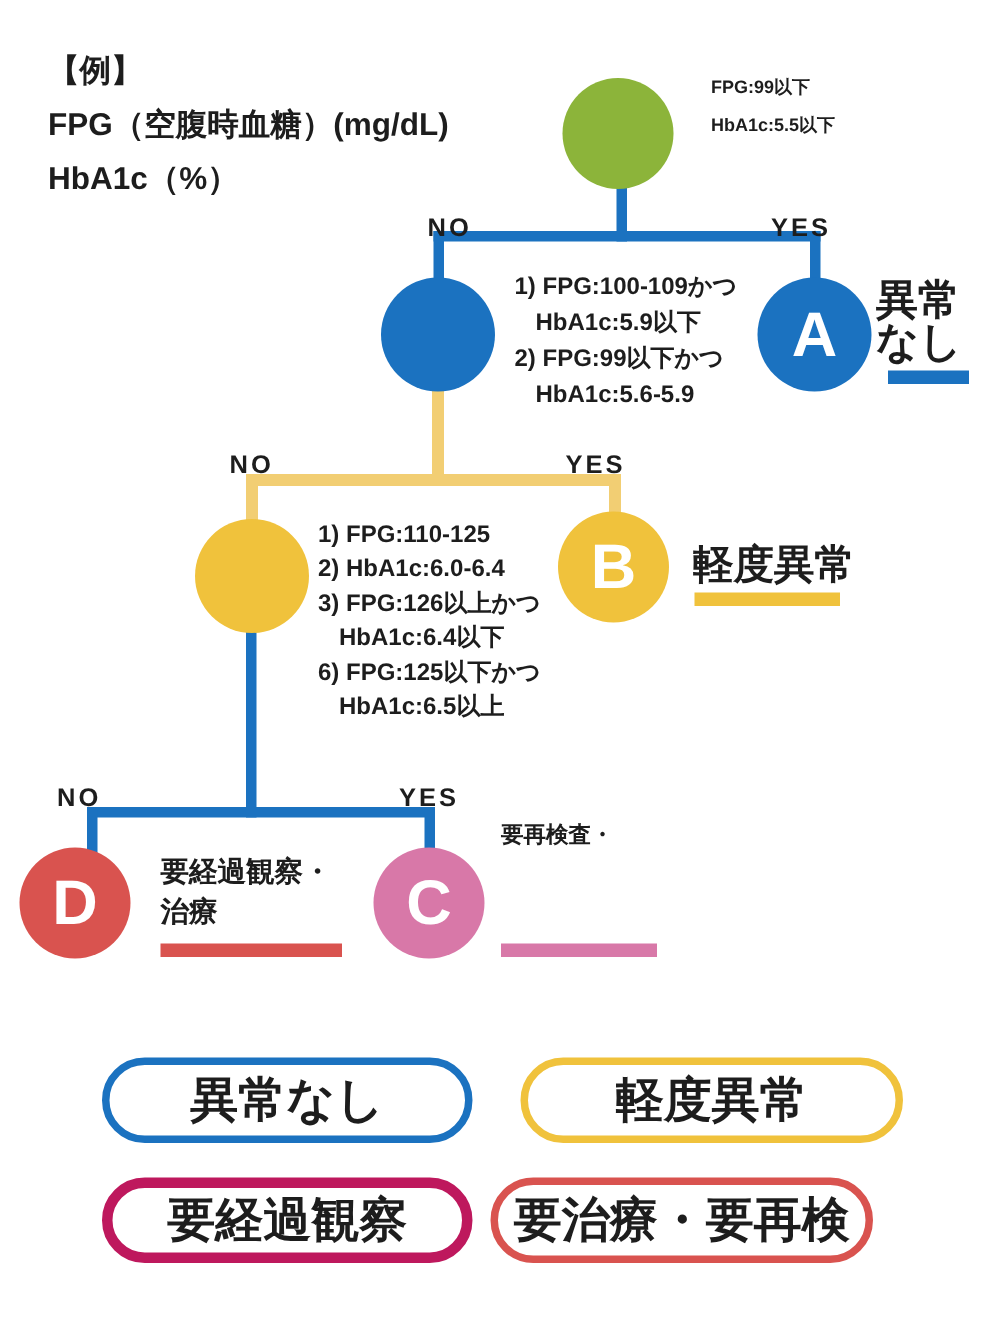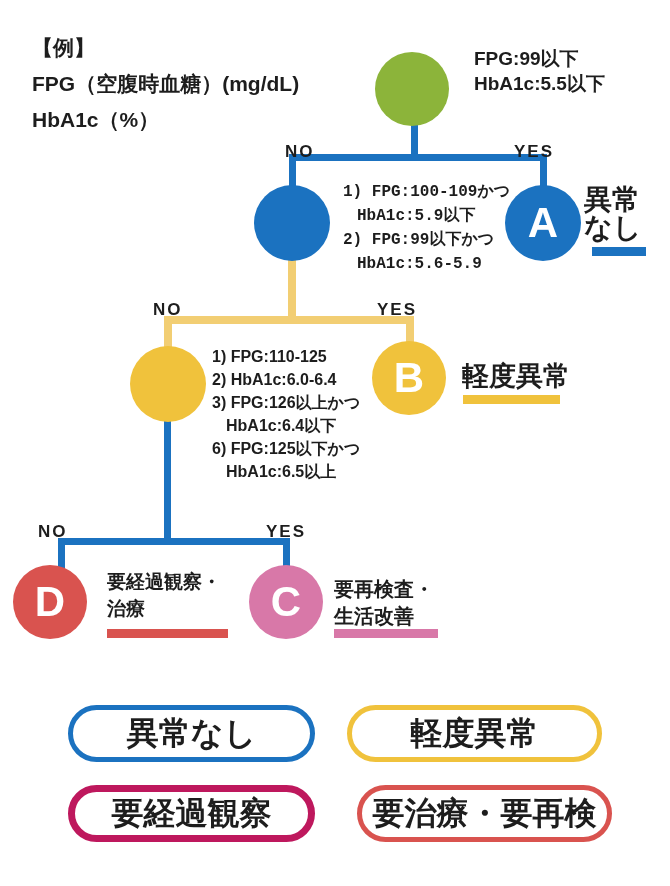--- a/index.html
+++ b/index.html
@@ -45,48 +45,48 @@
   .decision { font-size:17px; font-weight:bold; letter-spacing:2px; white-space:nowrap;margin-top:12px; }
   .no1  { left:285px; top:130px; }
   .yes1 { left:514px; top:130px; }
   .no2  { left:153px; top:288px; }
   .yes2 { left:377px; top:288px; }
   .no3  { left:38px;  top:510px; }
   .yes3 { left:266px; top:510px; }
 
   
   .cond { font-size:16px; font-weight:bold; line-height:24px; white-space:nowrap; }
-  .cond-root { left:474px; top:46px; font-size:19px; line-height:25px; }
-  .cond-2 { left:343px; top:180px;font-family:Liberation Mono, monospace; }
+  .cond-root { left:474px; top:46px; font-size:12px; line-height:25px; }
+  .cond-2 { left:343px; top:180px; }
   .cond-3 { left:212px; top:345px; line-height:23px; }
   .cond .indent { padding-left:14px; }
 
   
   .result-label { font-weight:bold; white-space:nowrap; }
   .lbl-a { left:584px; top:186px; font-size:28px; line-height:28px; }
   .bar-a { left:592px; top:247px; width:54px;  height:9px; background:#1B72C0; }
   .lbl-b { left:462px; top:361px; font-size:27px; line-height:30px; }
   .bar-b { left:463px; top:395px; width:97px;  height:9px; background:#F0C23C; }
   .lbl-d { left:107px; top:568px; font-size:19px; line-height:27px; }
   .bar-d { left:107px; top:629px; width:121px; height:9px; background:#D9534F; }
-  .lbl-c { left:334px; top:576px; font-size:20px; line-height:27px;font-family:Liberation Serif, serif; }
+  .lbl-c { left:334px; top:544px; font-size:15px; line-height:27px;font-family:Liberation Serif, serif; }
   .bar-c { left:334px; top:629px; width:104px; height:9px; background:#D878A8; }
 
   
   .pill {
     position:absolute; box-sizing:border-box; height:57px;
     border-radius:29px; background:#ffffff;
     display:flex; align-items:center; justify-content:center;
     font-size:32px; font-weight:bold; color:#1d1d1d; white-space:nowrap;
     cursor:pointer;
   }
   .pill-1 { left:68px;  top:705px; width:247px; border:5px solid #1B72C0; }
   .pill-2 { left:347px; top:705px; width:255px; border:5px solid #F0C23C; }
   .pill-3 { left:68px;  top:785px; width:247px; border:7px solid #be185d; }
-  .pill-4 { left:357px; top:785px; width:255px; border:5px solid #D9534F; }
+  .pill-4 { left:327px; top:785px; width:255px; border:5px solid #D9534F; }
 </style>
 </head>
 <body>
 
 <div class="stage">
 
   <div class="abs header">
     <div>【例】</div>
     <div>FPG（空腹時血糖）(mg/dL)</div>
     <div>HbA1c（%）</div>
@@ -160,21 +160,20 @@
     <div>要経過観察・</div>
     <div>治療</div>
   </div>
   <div class="abs bar-d"></div>
 
   <div class="circle n-c">
     <span class="letter">C</span>
   </div>
   <div class="abs result-label lbl-c">
     <div>要再検査・</div>
-    <div>生活改善</div>
   </div>
   <div class="abs bar-c"></div>
 
   <div class="pill pill-1">異常なし</div>
   <div class="pill pill-2">軽度異常</div>
   <div class="pill pill-3">要経過観察</div>
   <div class="pill pill-4">要治療・要再検</div>
 
 </div>
 

